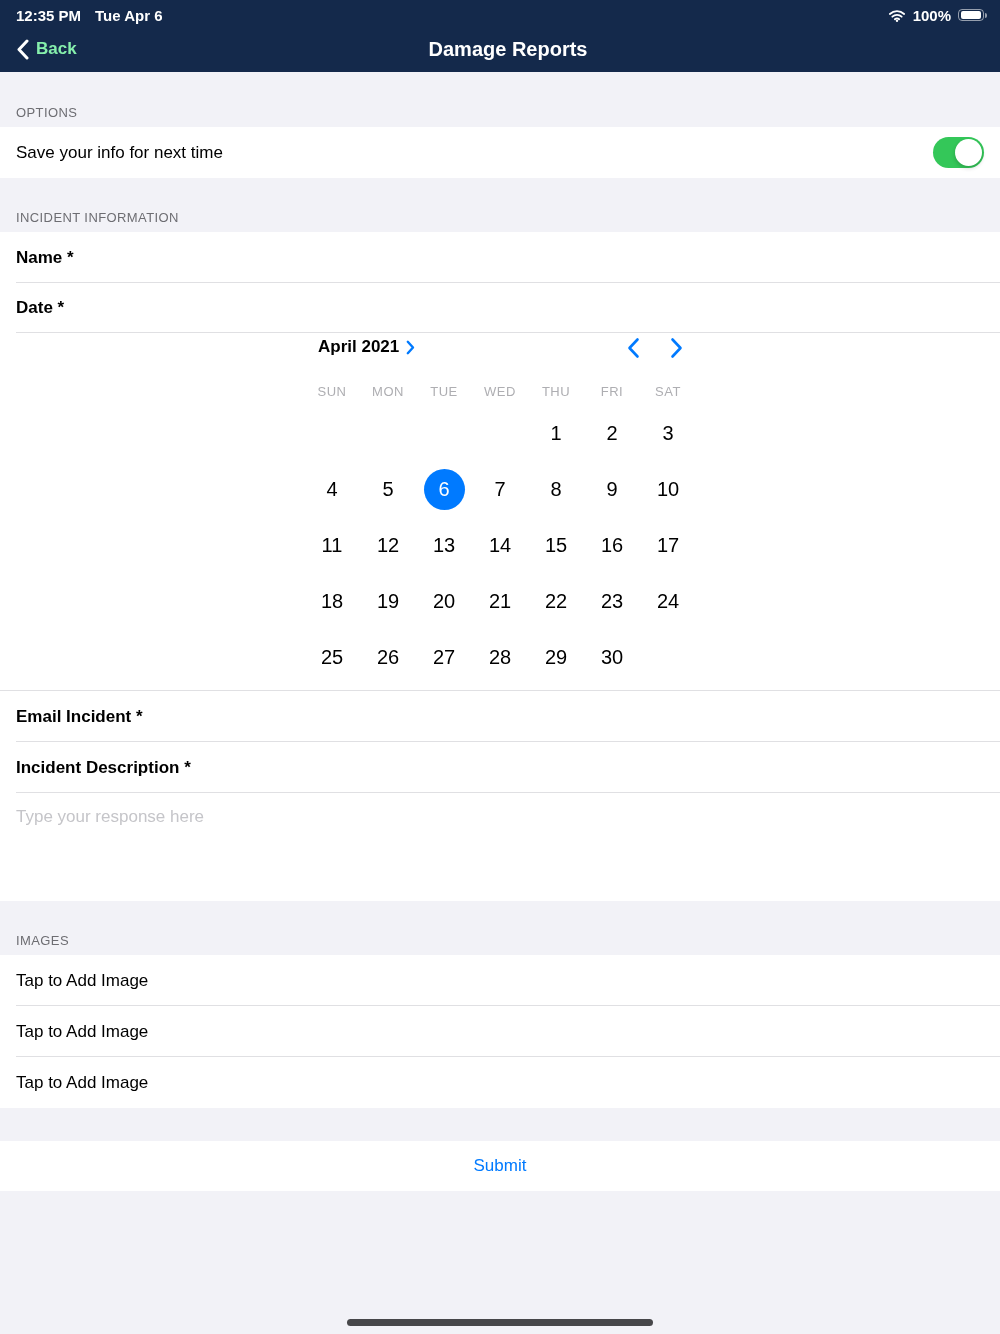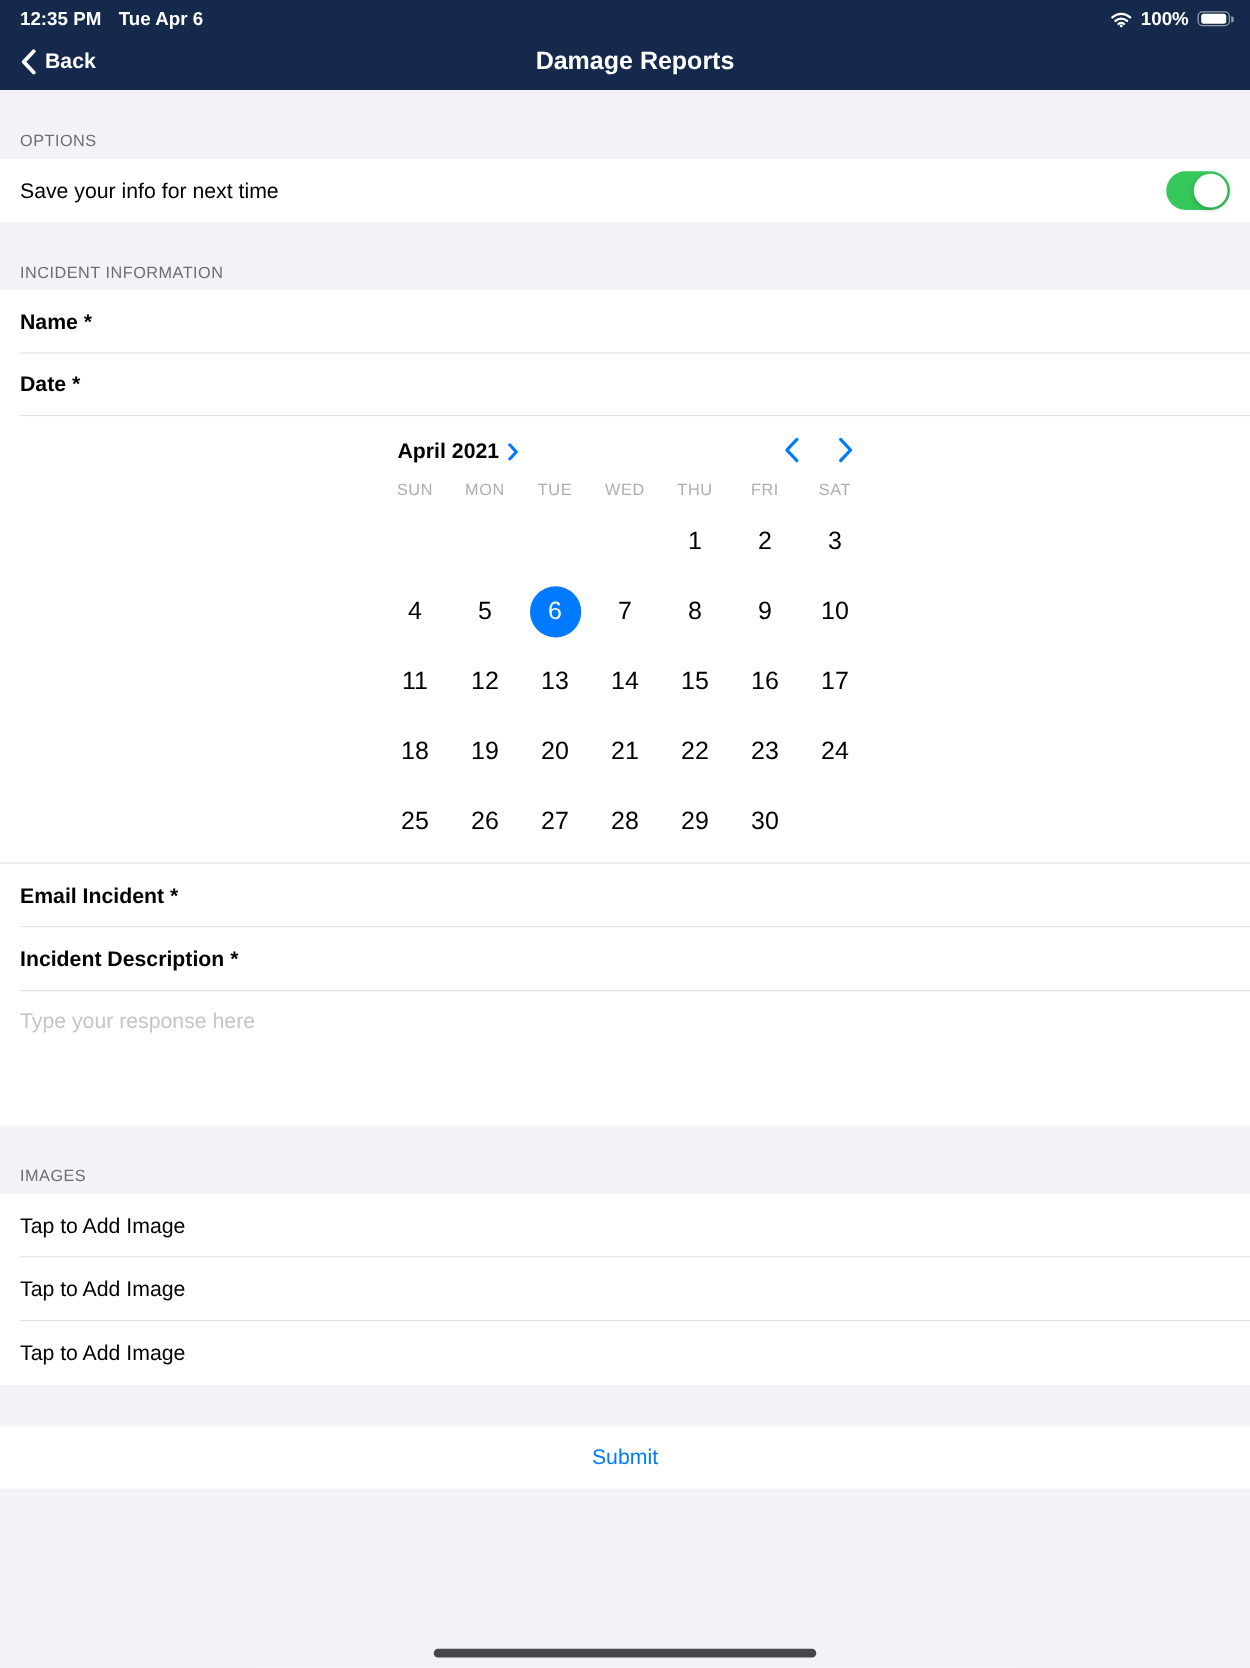--- a/index.html
+++ b/index.html
@@ -20,21 +20,21 @@
 
   
   .topbar{background:var(--navy);height:72px;flex:0 0 72px;color:#fff;}
   .statusbar{height:26px;display:flex;align-items:center;justify-content:space-between;padding:4px 16px 0 16px;font-size:15px;font-weight:600;}
   .status-left{display:flex;gap:14px;align-items:center;}
   .status-right{display:flex;gap:7px;align-items:center;}
   .battery{width:26px;height:12.5px;border:1px solid rgba(255,255,255,.55);border-radius:4px;position:relative;display:inline-block;}
   .battery .fill{position:absolute;left:1.5px;top:1.5px;bottom:1.5px;width:20px;background:#fff;border-radius:2px;}
   .battery .tip{position:absolute;right:-4px;top:3.5px;width:2.5px;height:4.5px;background:rgba(255,255,255,.55);border-radius:0 2px 2px 0;}
   .navbar{height:46px;display:flex;align-items:center;position:relative;padding:0 16px;}
-  .back-btn{display:flex;align-items:center;gap:7px;cursor:pointer;font-size:17px;font-weight:600;color:#ffffff;}
+  .back-btn{display:flex;align-items:center;gap:7px;cursor:pointer;font-size:17px;font-weight:600;color:#86efac;}
   .nav-title{position:absolute;left:16px;right:0;text-align:center;font-size:20px;font-weight:700;pointer-events:none;}
 
   
   .gap{display:flex;align-items:flex-end;padding:0 16px 7px 16px;background:var(--bg);}
   .gap .sec-label{font-size:13px;color:var(--section-text);letter-spacing:.4px;}
   .gap1{height:55px;flex:0 0 55px;}
   .gap2{height:54px;flex:0 0 54px;}
   .gap3{height:54px;flex:0 0 54px;align-items:flex-end;}
   .gap4{height:33px;flex:0 0 33px;}
 
@@ -47,21 +47,21 @@
   .row-save{justify-content:space-between;align-items:center;}
 
   
   .toggle{width:51px;height:31px;border-radius:16px;background:var(--green);position:relative;cursor:pointer;flex:0 0 auto;}
   .toggle .knob{position:absolute;top:2px;right:2px;width:27px;height:27px;border-radius:50%;background:#fff;box-shadow:0 2px 4px rgba(0,0,0,.2);}
 
   
   .calendar{height:358px;background:#fff;position:relative;}
   .calendar::after{content:"";position:absolute;left:0;right:0;bottom:0;height:1px;background:var(--divider);}
   .cal-inner{width:392px;margin:0 auto;padding-top:4px;}
-  .cal-header{height:34px;display:flex;align-items:flex-end;justify-content:space-between;padding:0 6px 0 14px;}
+  .cal-header{height:34px;display:flex;align-items:flex-start;justify-content:space-between;padding:0 6px 0 14px;}
   .cal-month{display:flex;align-items:center;gap:7px;cursor:pointer;}
   .cal-month-label{font-size:17px;font-weight:600;color:#000;}
   .cal-nav{display:flex;align-items:center;gap:30px;padding-right:6px;}
   .cal-nav .chev{cursor:pointer;display:flex;align-items:center;}
   .cal-weekdays{display:grid;grid-template-columns:repeat(7,56px);height:28px;align-items:center;margin-top:6px;}
   .cal-wd{text-align:center;font-size:13px;font-weight:500;color:var(--muted);letter-spacing:.5px;}
   .cal-grid{display:grid;grid-template-columns:repeat(7,56px);grid-auto-rows:56px;}
   .cal-cell{display:flex;align-items:center;justify-content:center;font-size:20px;color:#000;cursor:pointer;}
   .cal-cell span{width:41px;height:41px;display:flex;align-items:center;justify-content:center;border-radius:50%;}
   .cal-cell.selected span{background:var(--blue);color:#fff;}

